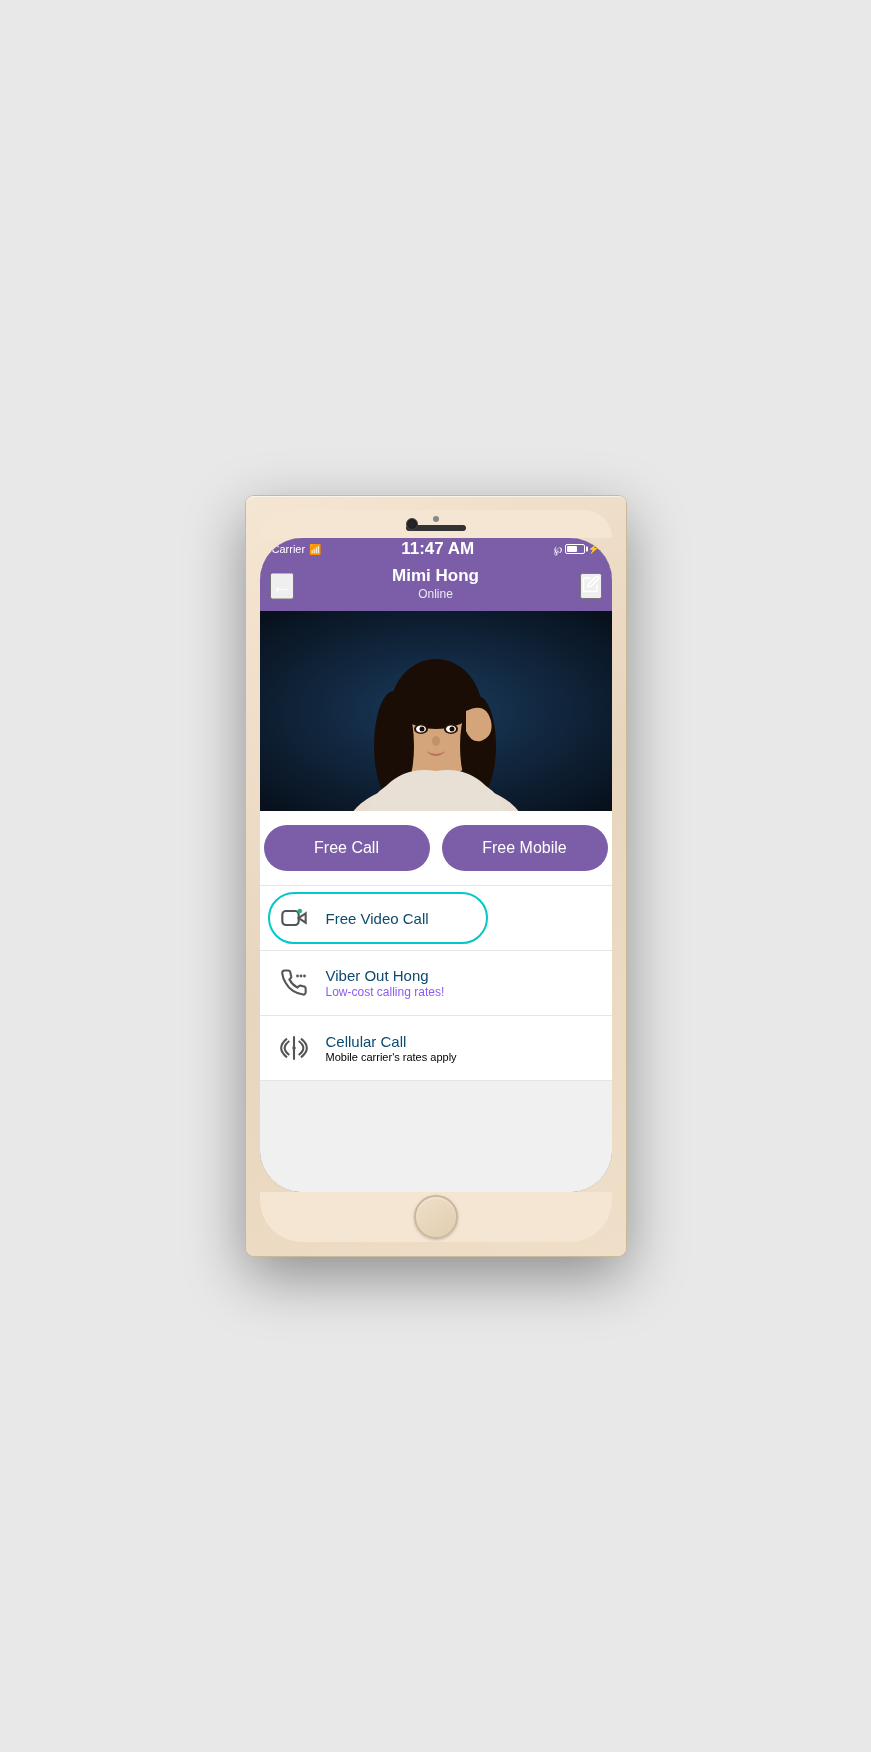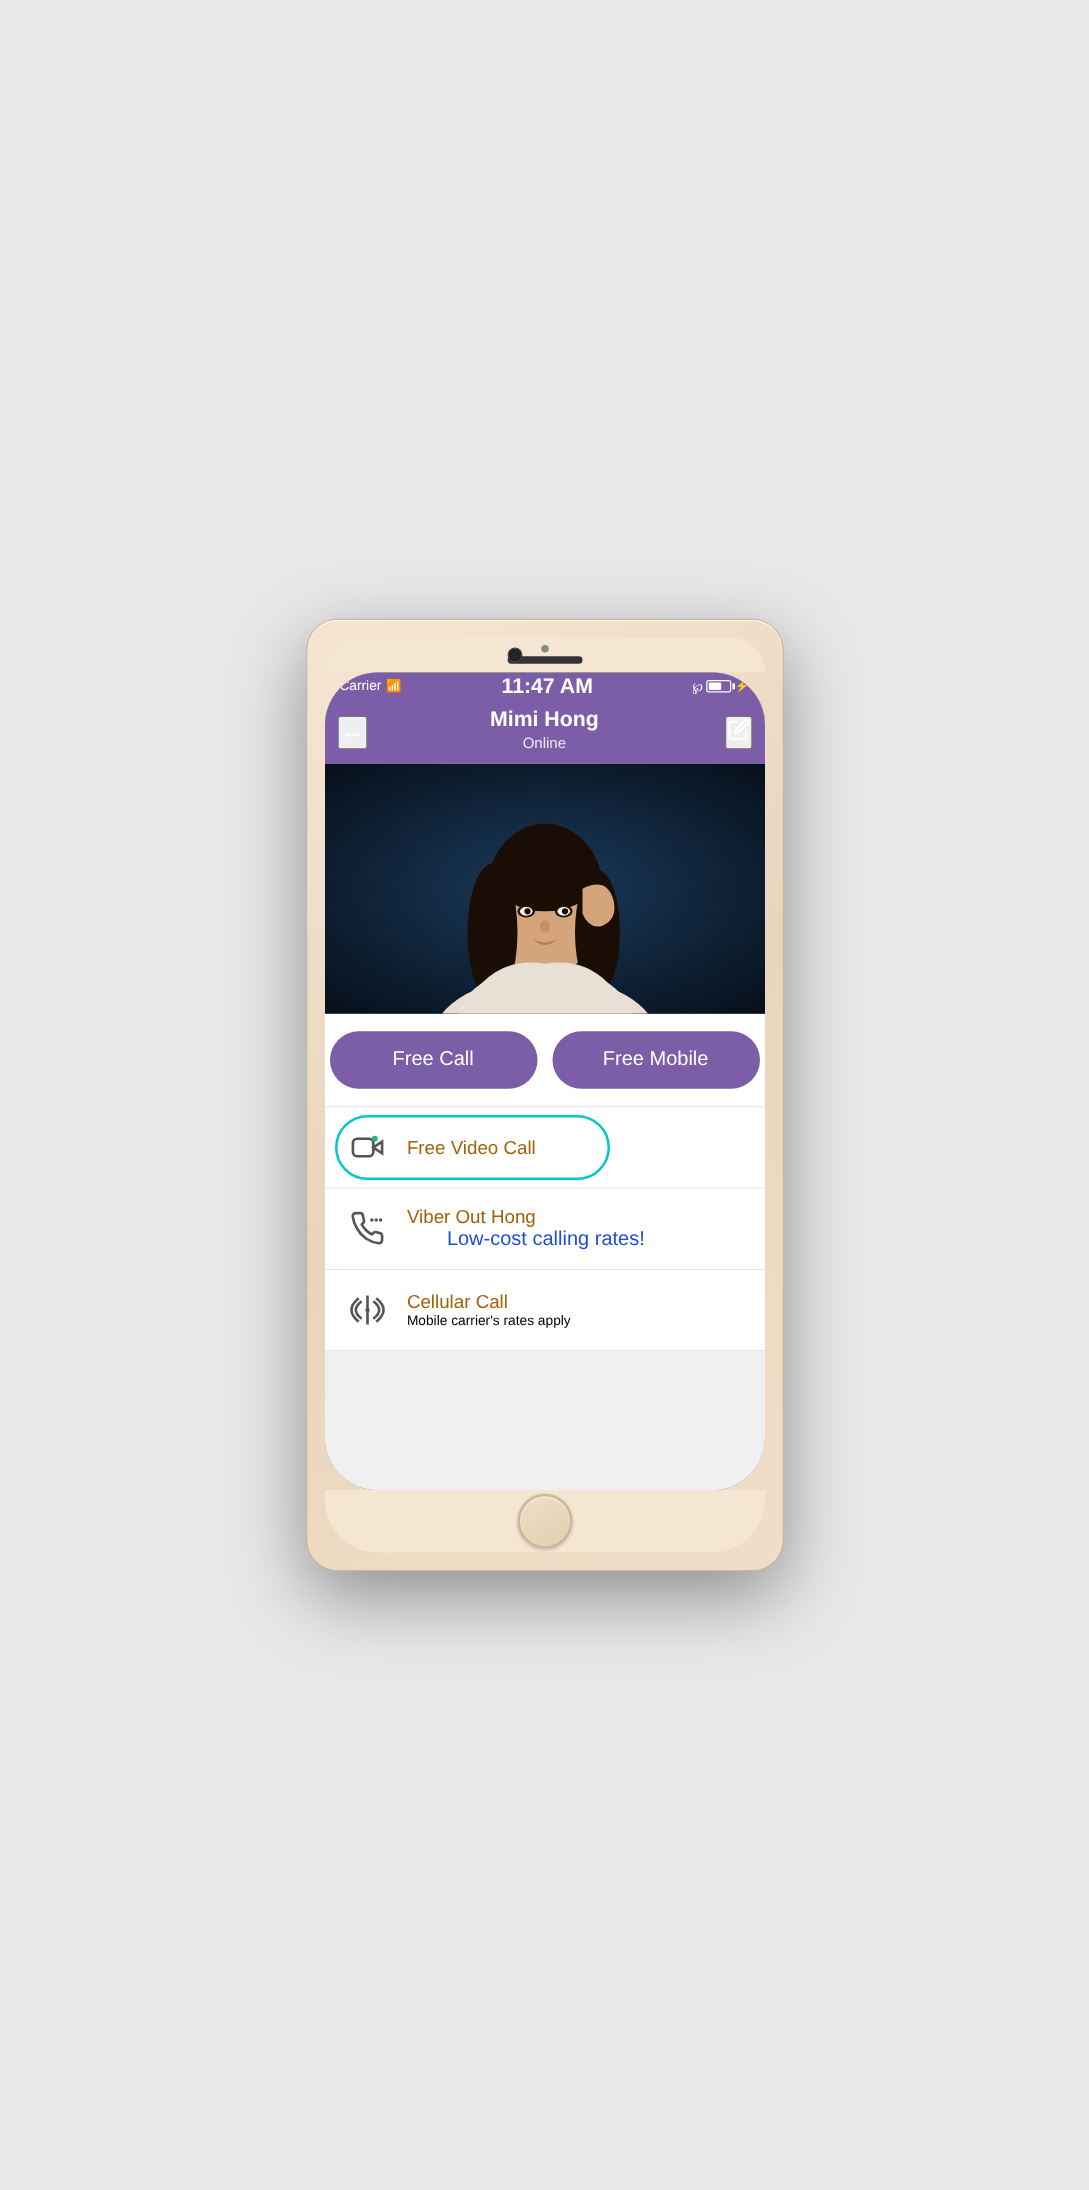--- a/index.html
+++ b/index.html
@@ -10,21 +10,21 @@
       justify-content: center;
       align-items: center;
       min-height: 100vh;
       font-family: -apple-system, BlinkMacSystemFont, 'Helvetica Neue', sans-serif;
     }
 
     .phone-outer {
       width: 380px;
       height: 760px;
       background: linear-gradient(145deg, #f5e6d3, #e8d5be, #f0dfc8);
-      border-radius: 24px;
+      border-radius: 8px;
       padding: 14px;
       box-shadow:
         0 0 0 1px #c9b89a,
         0 20px 60px rgba(0,0,0,0.4),
         inset 0 1px 0 rgba(255,255,255,0.6);
       position: relative;
       display: flex;
       flex-direction: column;
     }
 
@@ -283,28 +283,27 @@
       flex-shrink: 0;
     }
 
     .call-option-text {
       display: flex;
       flex-direction: column;
     }
 
     .call-option-title {
       font-size: 15px;
-      color: #a16207;
+      color: #0c4a6e;
     }
 
     .call-option-subtitle {
-      font-size: 16px;
-      color: #1d4ed8;
+      font-size: 12px;
+      color: #8b5cf6;
       margin-top: 1px;
-      margin-left: 32px;
     }
 
     .call-option-subtitle-gray {
       font-size: 11px;
       color: #000000;
       margin-top: 1px;
     }
 
     
     .video-call-option {

